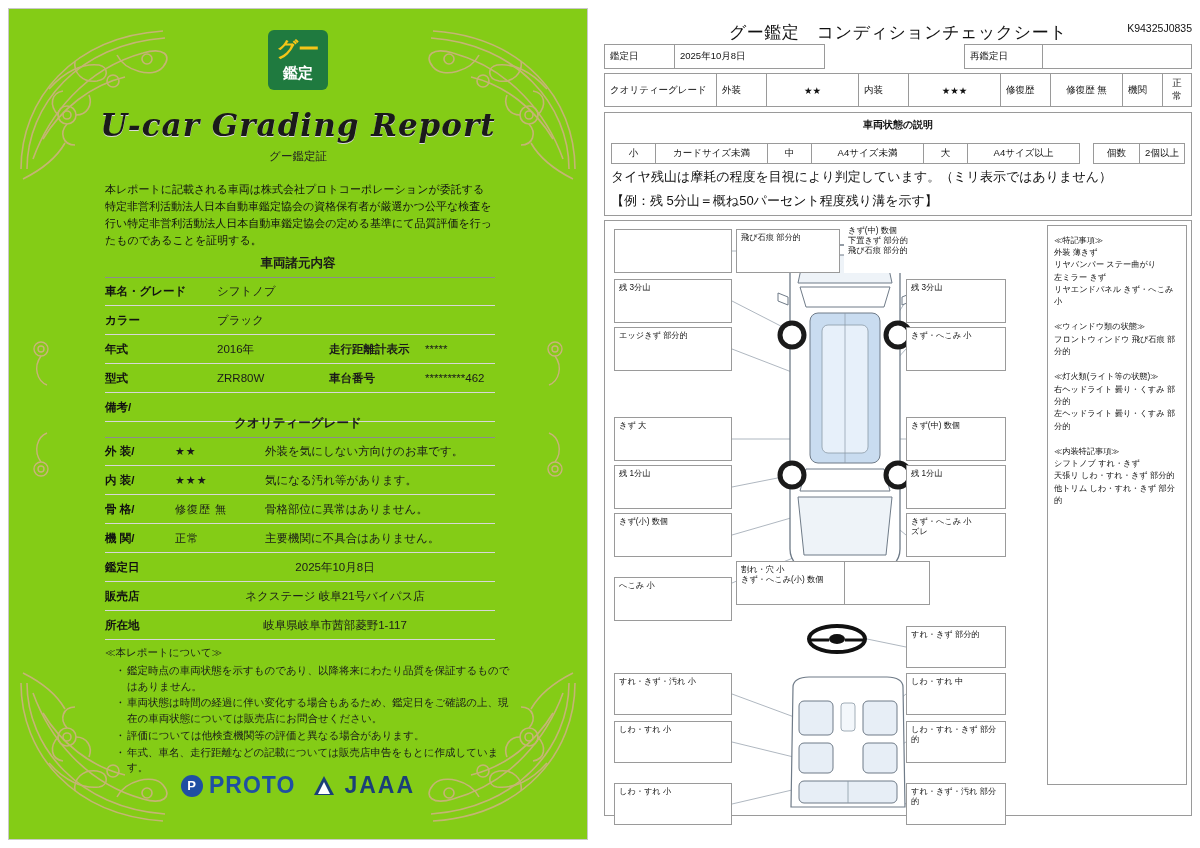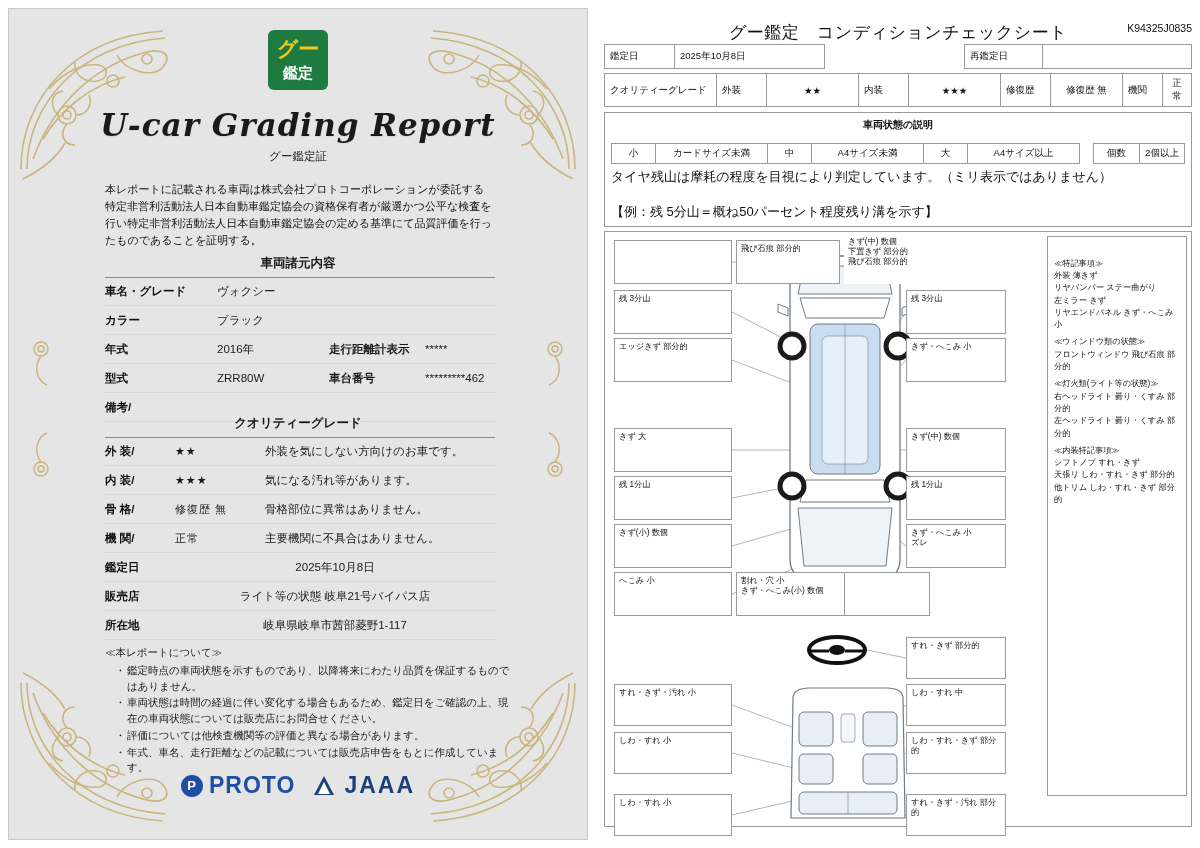--- a/index.html
+++ b/index.html
@@ -9,21 +9,21 @@
     background:#ffffff;
     font-family:"Liberation Sans", sans-serif;
     color:#1a1a1a;
     overflow:hidden;
   }
   .page { position:relative; width:1200px; height:848px; }
 
   
   .cert {
     position:absolute; left:8px; top:8px; width:580px; height:832px;
-    border:1px solid #c9c9c9; background:#e5e5e5;
+    border:1px solid #c9c9c9; background:#84cc16;
   }
   
   .flourish {
     position:absolute; width:190px; height:170px; pointer-events:none;
     opacity:.95;
   }
   .fl-tl { left:4px; top:10px; }
   .fl-tr { right:4px; top:10px; transform:scaleX(-1); }
   .fl-bl { left:4px; bottom:6px; transform:scaleY(-1); }
   .fl-br { right:4px; bottom:6px; transform:scale(-1,-1); }
@@ -121,22 +121,22 @@
   }
   .dg { position:absolute; inset:0; }
   .cell {
     position:absolute; border:1px solid #9a9a9a; background:#fff;
     font-size:8.2px; line-height:1.25; padding:3px 4px; overflow:hidden;
   }
   .remark {
     position:absolute; right:4px; top:4px; width:140px; height:560px;
     border:1px solid #9a9a9a; padding:5px 6px; font-size:8.2px; line-height:1.5;
   }
-  .remark .hd { margin-top:5px; }
-  .remark .hd:first-child { margin-top:16px; }
+  .remark .hd { margin-top:13px; }
+  .remark .hd:first-child { margin-top:4px; }
   .footer-note { margin-top:5px; font-size:9px; }
 </style>
 </head>
 <body>
 
 <div class="page">
 
   <section class="cert">
 
     <svg class="flourish fl-tl" viewBox="0 0 190 170">
@@ -239,21 +239,21 @@
 
     <div class="title-script">U-car Grading Report</div>
     <div class="title-sub">グー鑑定証</div>
     <div class="lead">本レポートに記載される車両は株式会社プロトコーポレーションが委託する特定非営利活動法人日本自動車鑑定協会の資格保有者が厳選かつ公平な検査を行い特定非営利活動法人日本自動車鑑定協会の定める基準にて品質評価を行ったものであることを証明する。</div>
 
     <div class="sec-title spec-title">車両諸元内容</div>
 
     <div class="tbl" style="top:268px;">
       <div class="row first">
         <div class="lb">車名・グレード</div>
-        <div class="vl">ヴォクシー</div>
+        <div class="vl">シフトノブ</div>
       </div>
       <div class="row">
         <div class="lb">カラー</div>
         <div class="vl">ブラック</div>
       </div>
       <div class="row">
         <div class="lb">年式</div>
         <div class="vl" style="flex:0 0 112px;">2016年</div>
         <div class="lb2">走行距離計表示</div>
         <div class="vl2">*****</div>
@@ -292,21 +292,21 @@
         <div class="lb" style="width:70px;">機 関/</div>
         <div class="stars" style="flex:0 0 90px;">正常</div>
         <div class="vl">主要機関に不具合はありません。</div>
       </div>
       <div class="row">
         <div class="lb" style="width:70px;">鑑定日</div>
         <div class="vl" style="text-align:center;">2025年10月8日</div>
       </div>
       <div class="row">
         <div class="lb" style="width:70px;">販売店</div>
-        <div class="vl" style="text-align:center;">ライト等の状態 岐阜21号バイパス店</div>
+        <div class="vl" style="text-align:center;">ネクステージ 岐阜21号バイパス店</div>
       </div>
       <div class="row">
         <div class="lb" style="width:70px;">所在地</div>
         <div class="vl" style="text-align:center;">岐阜県岐阜市茜部菱野1-117</div>
       </div>
     </div>
 
     <div class="notes">
       <div class="nt-h">≪本レポートについて≫</div>
       <ul>
@@ -381,21 +381,21 @@
             <td style="width:112px;">A4サイズ未満</td>
             <td style="width:44px;">大</td>
             <td style="width:112px;">A4サイズ以上</td>
             <td style="border:none;width:14px;"></td>
             <td style="width:46px;">個数</td>
             <td>2個以上</td>
           </tr>
         </tbody>
           </table>
         <div class="note-small">タイヤ残山は摩耗の程度を目視により判定しています。（ミリ表示ではありません）</div>
-        <div class="note-small" style="margin-top:16px">【例：残 5分山＝概ね50パーセント程度残り溝を示す】</div>
+        <div class="note-small" style="margin-top:5px">【例：残 5分山＝概ね50パーセント程度残り溝を示す】</div>
       </div>
     </div>
 
     <div class="diagram-wrap">
 
       <svg class="dg" viewBox="0 0 586 596">
         <g stroke="#9aa4b0" stroke-width="0.8" fill="none">
 
           <path d="M127 30 L183 30"></path>
             <path d="M235 30 L239 26"></path>
@@ -479,21 +479,21 @@
       <div class="cell" style="left:301px;top:58px;  width:100px; height:44px;">残 3分山</div>
       <div class="cell" style="left:9px;  top:106px; width:118px; height:44px;">エッジきず 部分的</div>
       <div class="cell" style="left:301px;top:106px; width:100px; height:44px;">きず・へこみ 小</div>
       <div class="cell" style="left:9px;  top:196px; width:118px; height:44px;">きず 大</div>
       <div class="cell" style="left:301px;top:196px; width:100px; height:44px;">きず(中) 数個</div>
       <div class="cell" style="left:9px;  top:244px; width:118px; height:44px;">残 1分山</div>
       <div class="cell" style="left:301px;top:244px; width:100px; height:44px;">残 1分山</div>
       <div class="cell" style="left:9px;  top:292px; width:118px; height:44px;">きず(小) 数個</div>
       <div class="cell" style="left:301px;top:292px; width:100px; height:44px;white-space:pre-line;">きず・へこみ 小
 ズレ</div>
-      <div class="cell" style="left:9px;  top:340px; width:118px; height:44px;">へこみ 小</div>
+      <div class="cell" style="left:9px;  top:356px; width:118px; height:44px;">へこみ 小</div>
       <div class="cell" style="left:131px;top:340px; width:116px; height:44px;white-space:pre-line;">割れ・穴 小
 きず・へこみ(小) 数個</div>
       <div class="cell" style="left:239px;top:340px; width:86px;  height:44px;"></div>
 
       <div class="cell" style="left:301px;top:405px; width:100px; height:42px;">すれ・きず 部分的</div>
       <div class="cell" style="left:9px;  top:452px; width:118px; height:42px;">すれ・きず・汚れ 小</div>
       <div class="cell" style="left:301px;top:452px; width:100px; height:42px;">しわ・すれ 中</div>
       <div class="cell" style="left:9px;  top:500px; width:118px; height:42px;">しわ・すれ 小</div>
       <div class="cell" style="left:301px;top:500px; width:100px; height:42px;">しわ・すれ・きず 部分的</div>
       <div class="cell" style="left:9px;  top:562px; width:118px; height:42px;">しわ・すれ 小</div>

